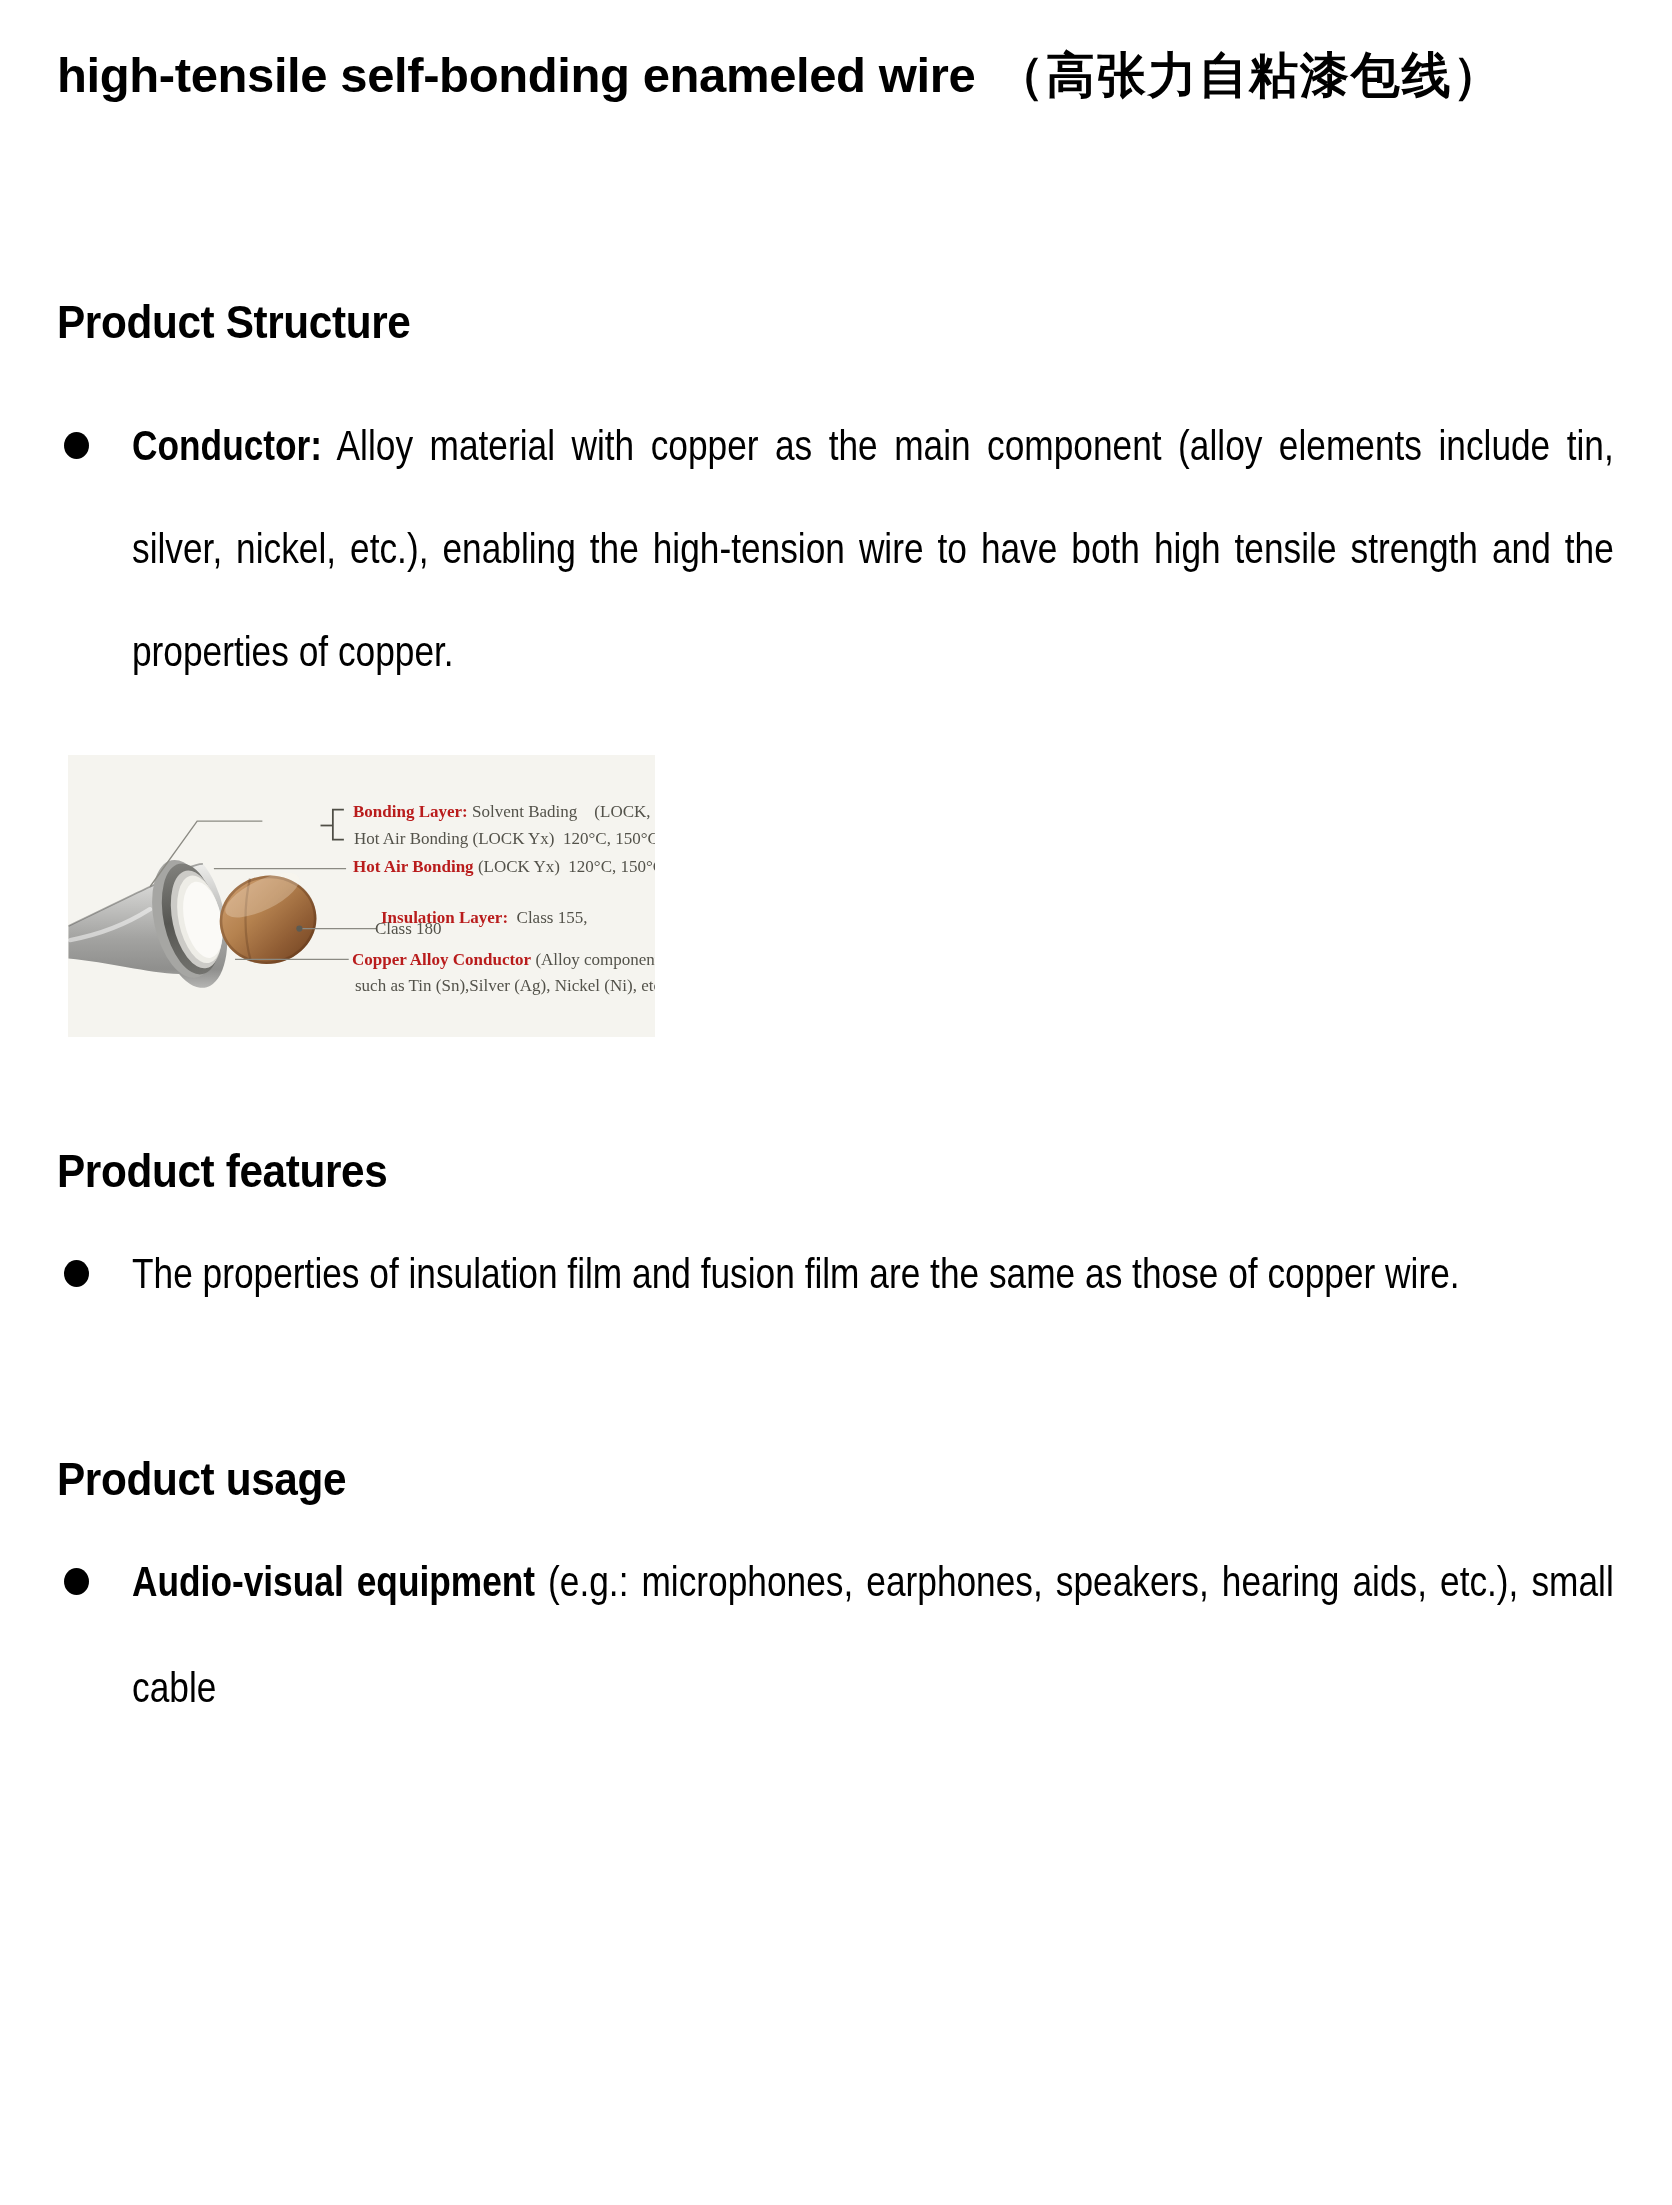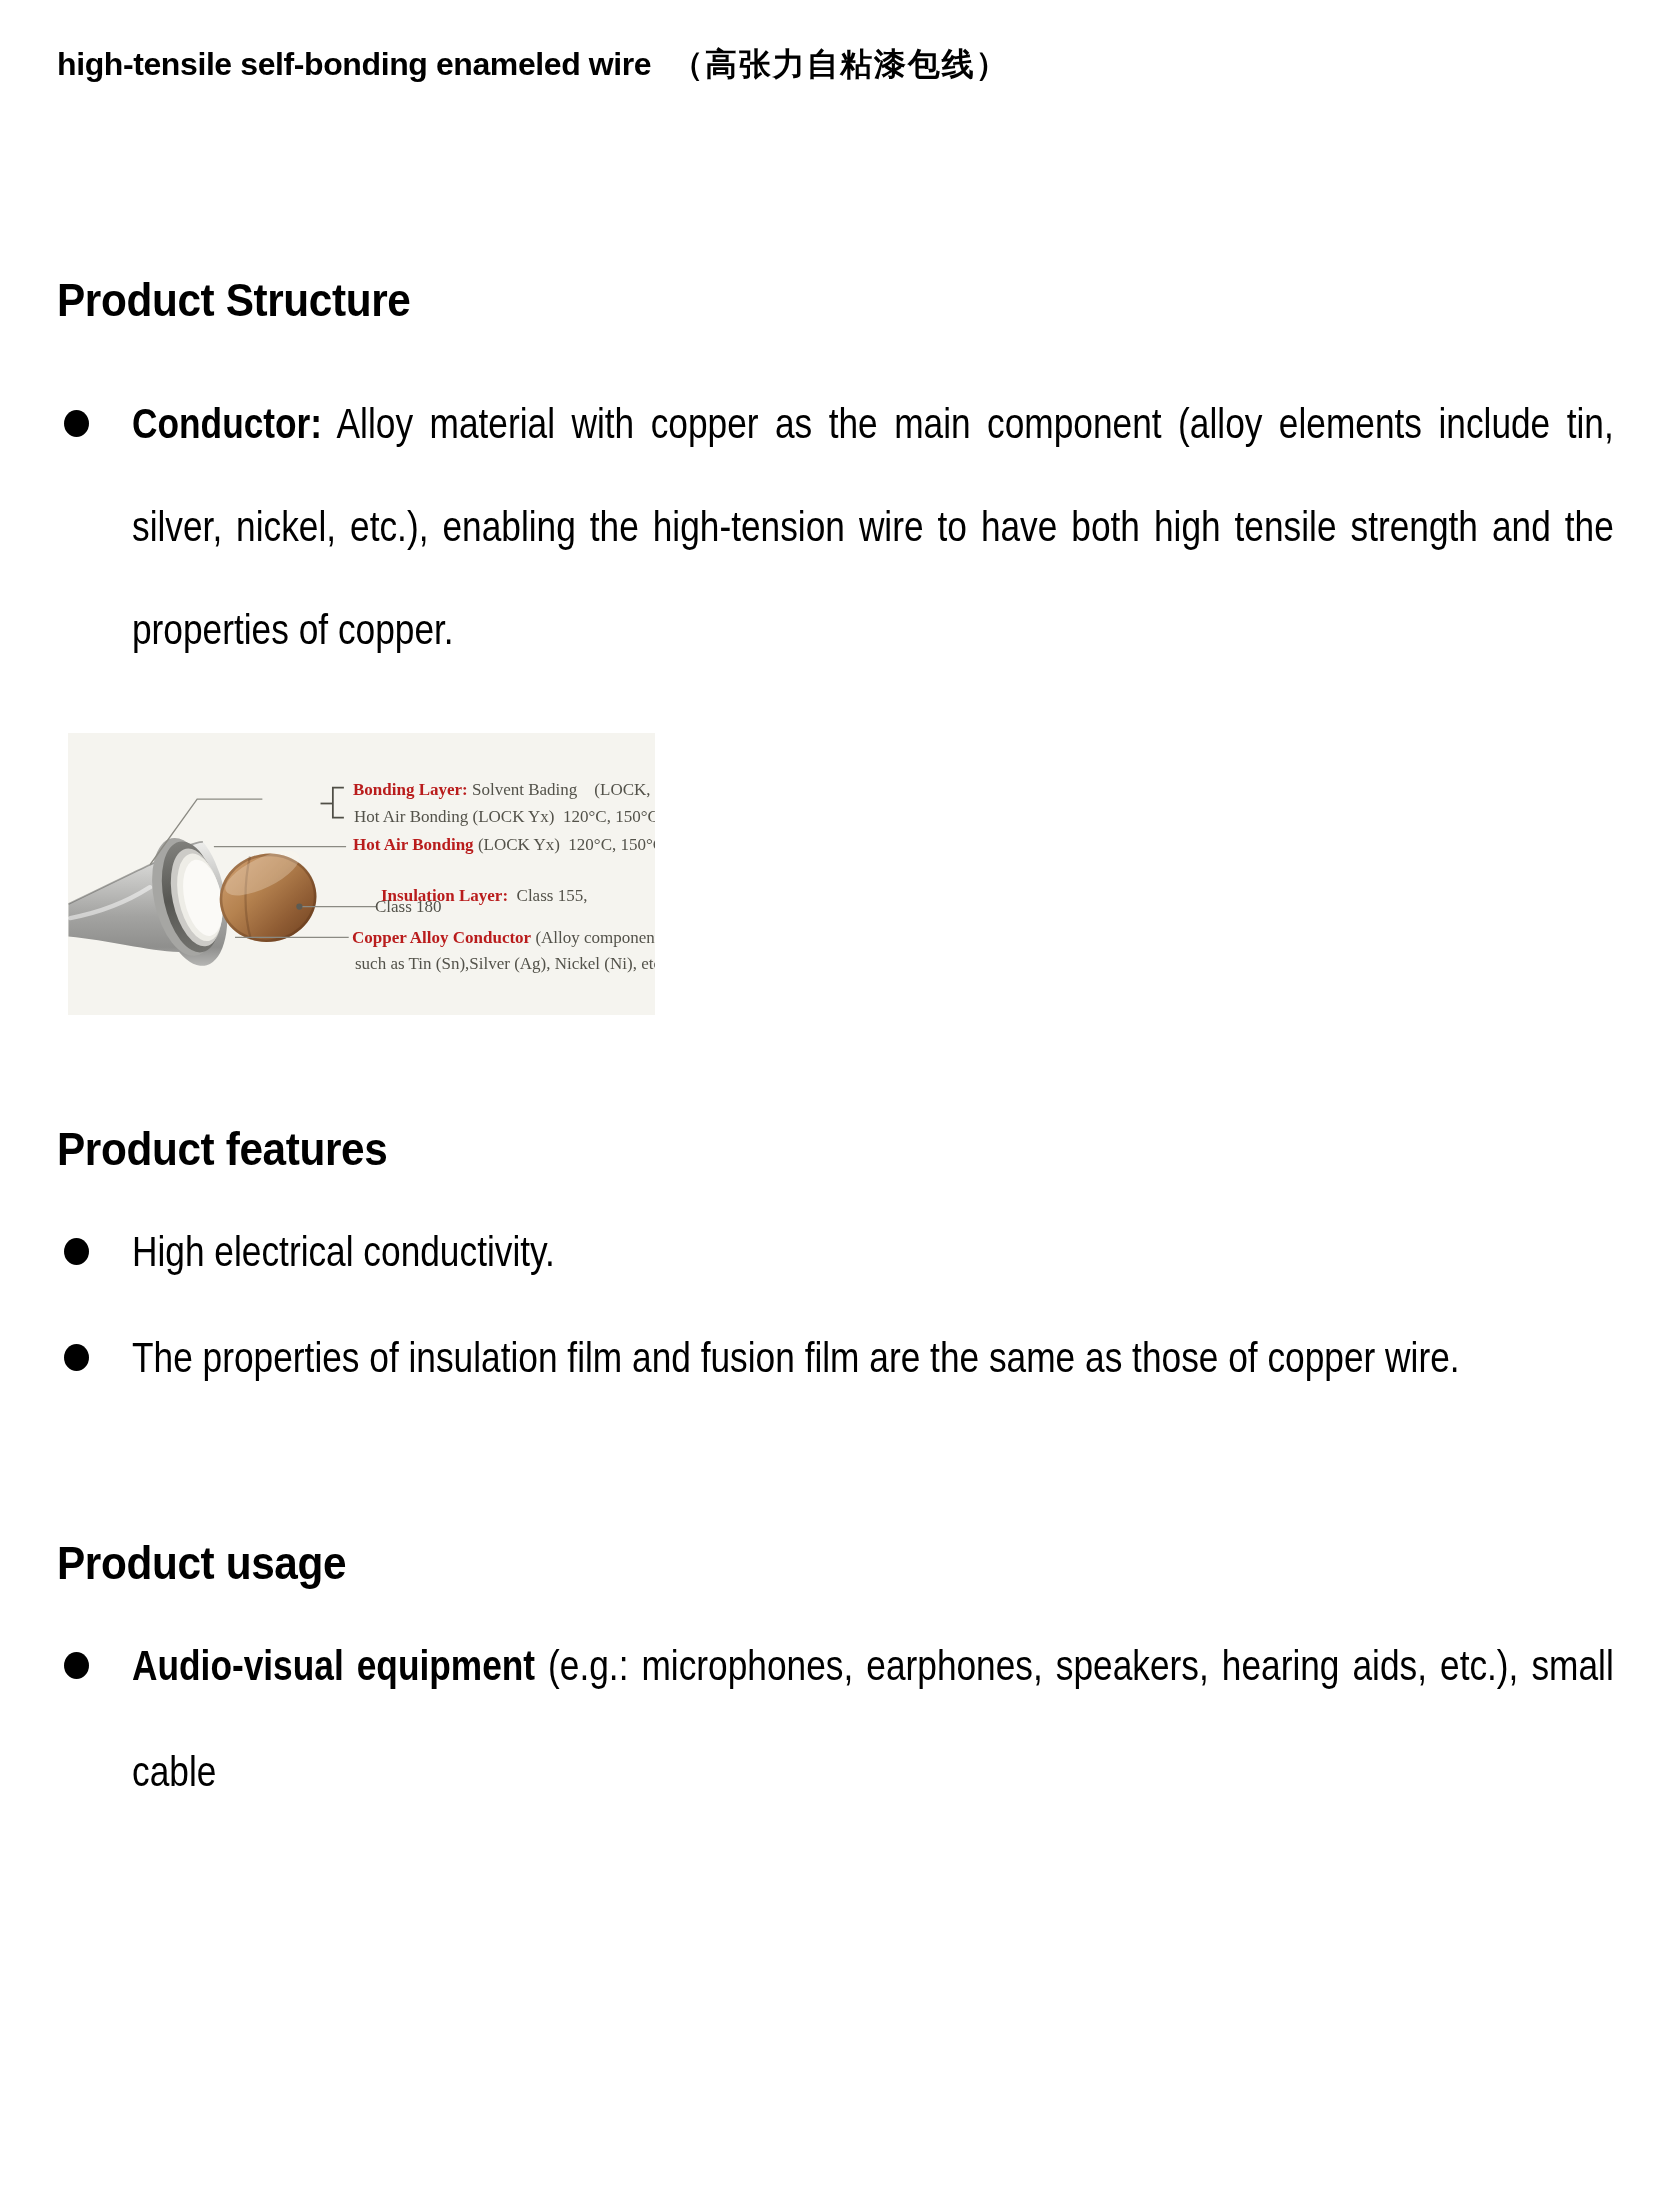--- a/index.html
+++ b/index.html
@@ -10,21 +10,21 @@
     box-sizing: border-box;
     padding: 0 58px 0 57px;
     background: #ffffff;
     color: #000000;
     font-family: "Liberation Sans", "DejaVu Sans", sans-serif;
     overflow: hidden;
   }
   .title {
     margin: 0;
     padding-top: 44px;
-    font-size: 32px;
+    font-size: 49px;
     line-height: 1.3;
     font-weight: 700;
     letter-spacing: -0.4px;
     white-space: nowrap;
   }
   .title .zh {
     margin-left: 20px;
     font-family: "Liberation Serif", "DejaVu Serif", serif;
     letter-spacing: 1.8px;
   }
@@ -160,24 +160,20 @@
     <div class="dlabel" style="left:307px; top:163px;"><span>Class 180</span></div>
     <div class="dlabel" style="left:284px; top:194px;"><strong>Copper Alloy Conductor</strong><span> (Alloy components</span></div>
     <div class="dlabel" style="left:287px; top:220px;"><span>such as Tin (Sn),Silver (Ag), Nickel (Ni), etc.)</span></div>
   </div>
 
   <h2 class="sec" id="sec-features">Product features</h2>
 
   <ul class="blist features lh240">
     <li>
       <span class="bullet"></span>
-      <div class="btext">High electrical conductivity.</div>
-    </li>
-    <li>
-      <span class="bullet"></span>
       <div class="btext">The properties of insulation film and fusion film are the same as those of copper wire.</div>
     </li>
   </ul>
 
   <h2 class="sec" id="sec-usage">Product usage</h2>
 
   <ul class="blist usage lh240">
     <li>
       <span class="bullet"></span>
       <div class="btext"><strong>Audio-visual equipment</strong><span> (e.g.: microphones, earphones, speakers, hearing aids, etc.), small cable</span></div>

